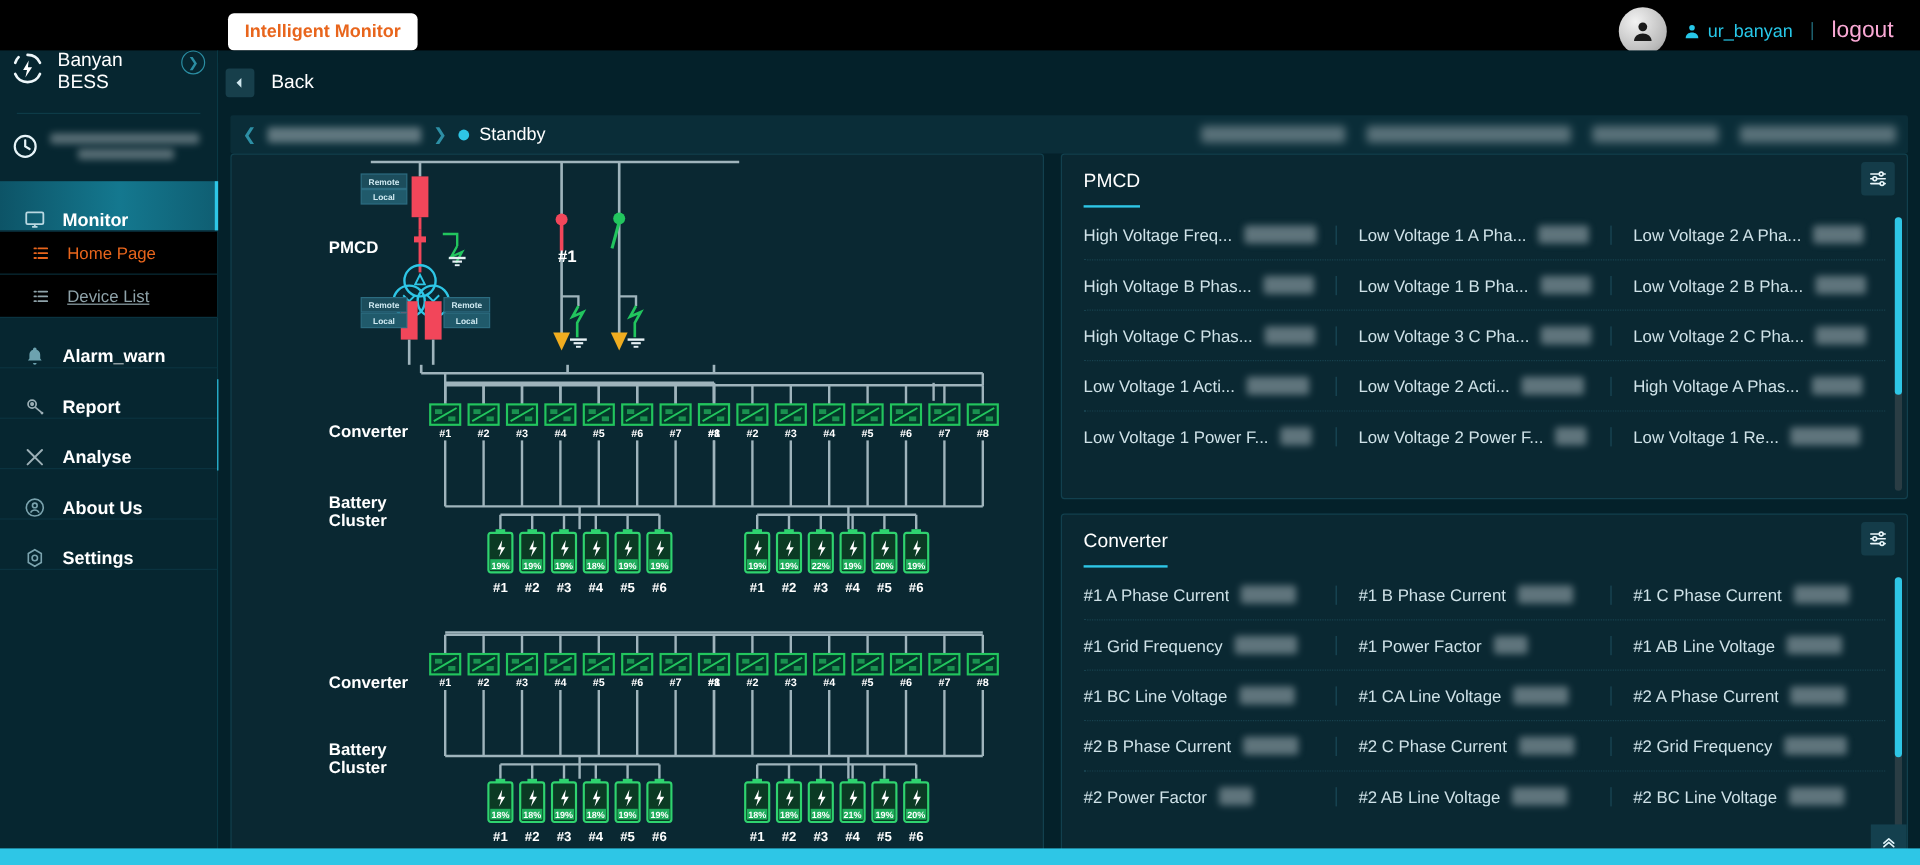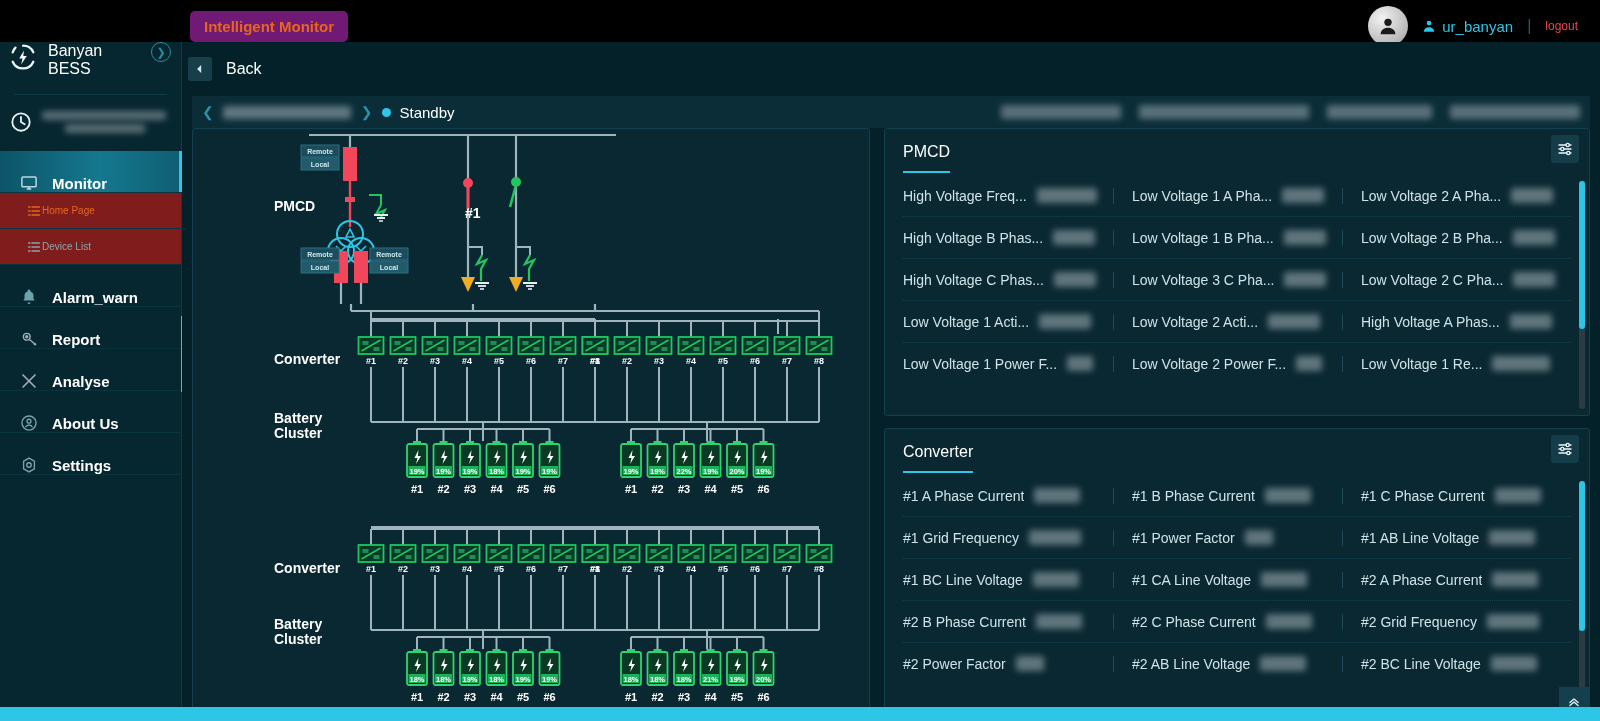--- a/index.html
+++ b/index.html
@@ -12,41 +12,41 @@
   .app { position: relative; width: 1600px; height: 721px; background:#04161c; }
 
   
   .topbar {
     position: absolute; left:0; top:0; width:1600px; height:52px;
     background:#000; display:flex; align-items:center;
   }
   .topbar-left { width:190px; height:52px; background:#000; }
   .im-tab {
     margin-left:0px;
-    background:#701a75;
+    background:#ffffff;
     color:#e8651c;
     font-size:15px; font-weight:bold;
     padding:7px 14px;
     border-radius:5px;
   }
   .topbar-right {
     margin-left:auto; display:flex; align-items:center; gap:14px;
     padding-right:22px; height:52px;
   }
   .avatar {
     width:40px; height:40px; border-radius:50%;
     background: radial-gradient(circle at 35% 30%, #f2f2f2, #b9b9b9 70%, #8e8e8e);
     display:flex; align-items:center; justify-content:center;
     color:#111; font-size:22px; position:relative;
   }
   .avatar svg { width:22px; height:22px; }
   .user-chip { display:flex; align-items:center; gap:6px; color:#27c7e8; font-size:15px; }
   .user-chip svg { width:14px; height:14px; fill:#27c7e8; }
   .sep-v { color:#1d5e6c; font-size:16px; }
-  .logout { color:#ef4444; font-size:12px; cursor:pointer; }
+  .logout { color:#f9a8d4; font-size:19px; cursor:pointer; }
 
   
   .sidebar {
     position:absolute; left:0; top:42px; width:182px; height:679px;
     background:#062630;
     border-right:1px solid #0a3d4a;
   }
   .brand {
     height:52px; display:flex; gap:10px;
     padding:0 10px 0 8px;
@@ -75,27 +75,27 @@
     border-bottom:1px solid #0a3340; position:relative; cursor:pointer;
   }
   .nav-item .ico { width:18px; height:18px; flex:none; opacity:.85; }
   .nav-item.active {
     background: linear-gradient(90deg,#0d5467 0%, #14788f 55%, #0f5e72 100%);
   }
   .nav-item.active:after {
     content:''; position:absolute; right:-1px; top:0; width:3px; height:100%; background:#2ec6e6;
   }
   .sub-item {
-    height:36px; display:flex; align-items:center; 
-    padding-left:26px; font-size:10px; border-bottom:1px solid #0a3340;
-    background:#7f1d1d; cursor:pointer;
+    height:36px; display:flex; align-items:center; gap:14px;
+    padding-left:26px; font-size:14px; border-bottom:1px solid #0a3340;
+    background:#000000; cursor:pointer;
   }
   .sub-item .ico { width:16px; height:16px; flex:none; }
   .sub-item.sel { color:#e8651c; }
-  .sub-item.dim { color:#8fa3aa; }
+  .sub-item.dim { color:#8fa3aa;text-decoration:underline; }
 
   .collapse-handle {
     position:absolute; left:181px; top:316px; width:10px; height:76px;
     background:#2ec6e6; border-radius:0 3px 3px 0;
     display:flex; align-items:center; justify-content:center; cursor:pointer;
   }
   .collapse-handle i {
     display:block; width:0;height:0;
     border-top:4px solid transparent;border-bottom:4px solid transparent;
     border-right:5px solid #bff0fa;

